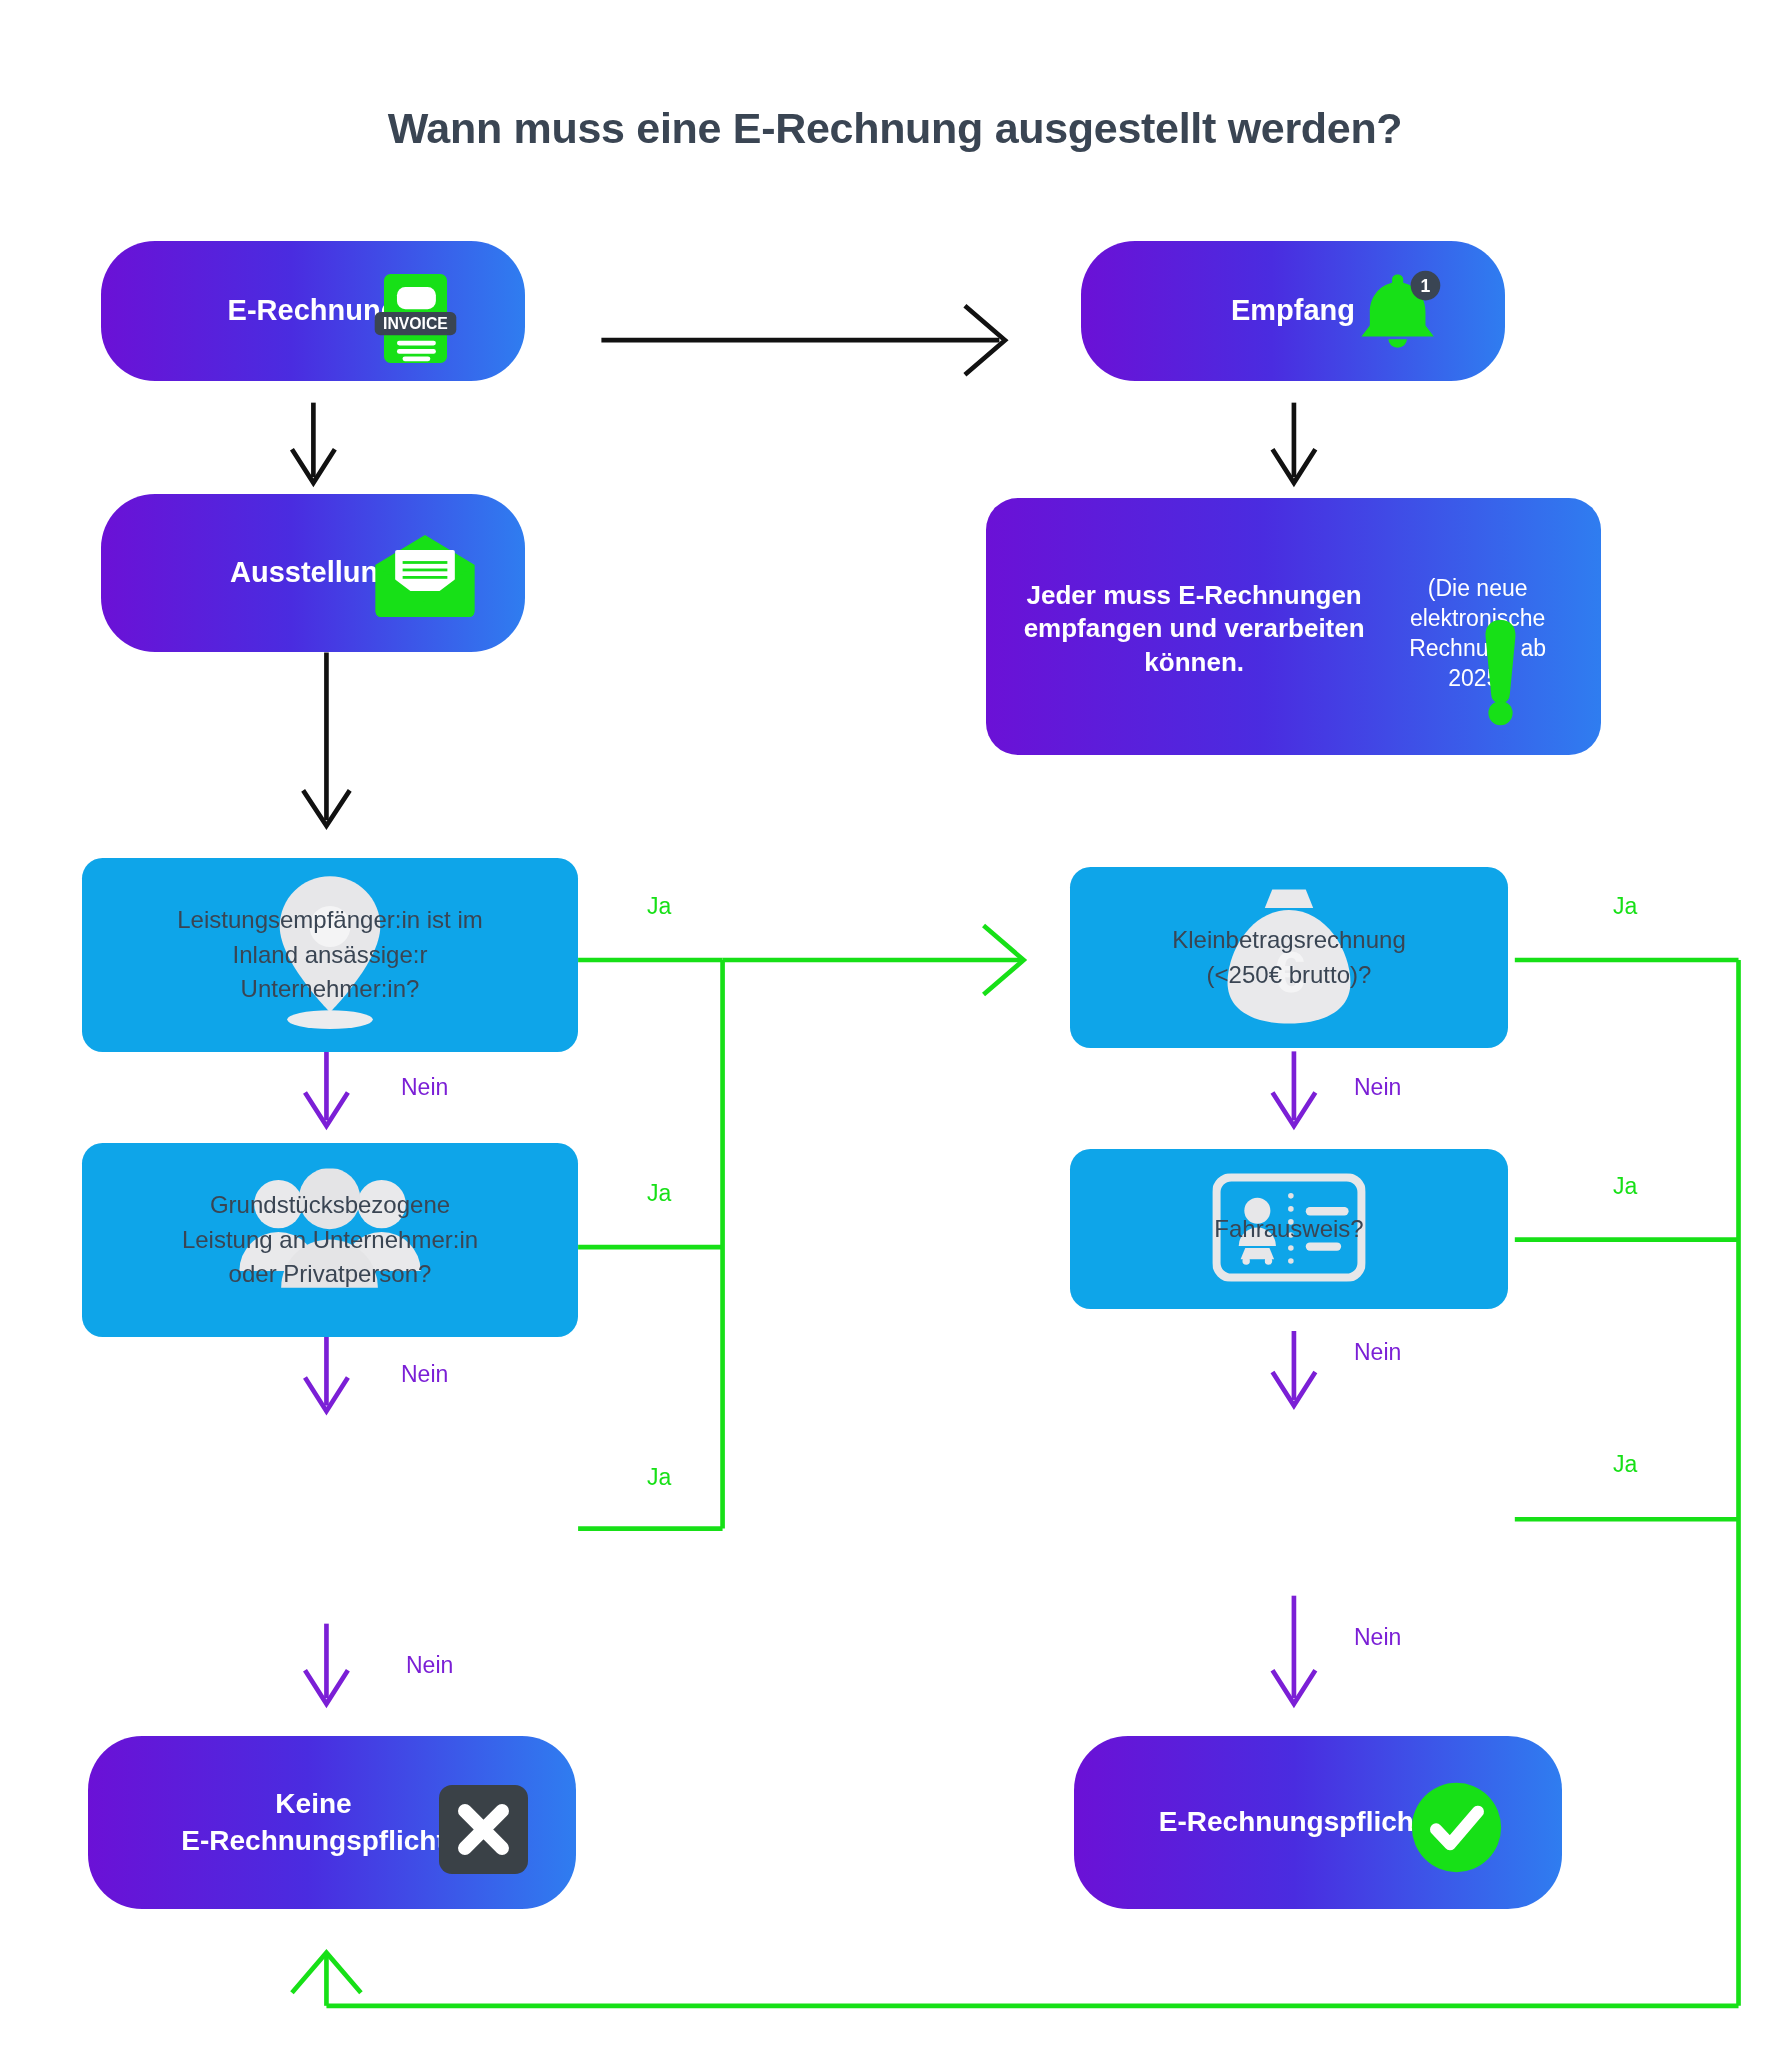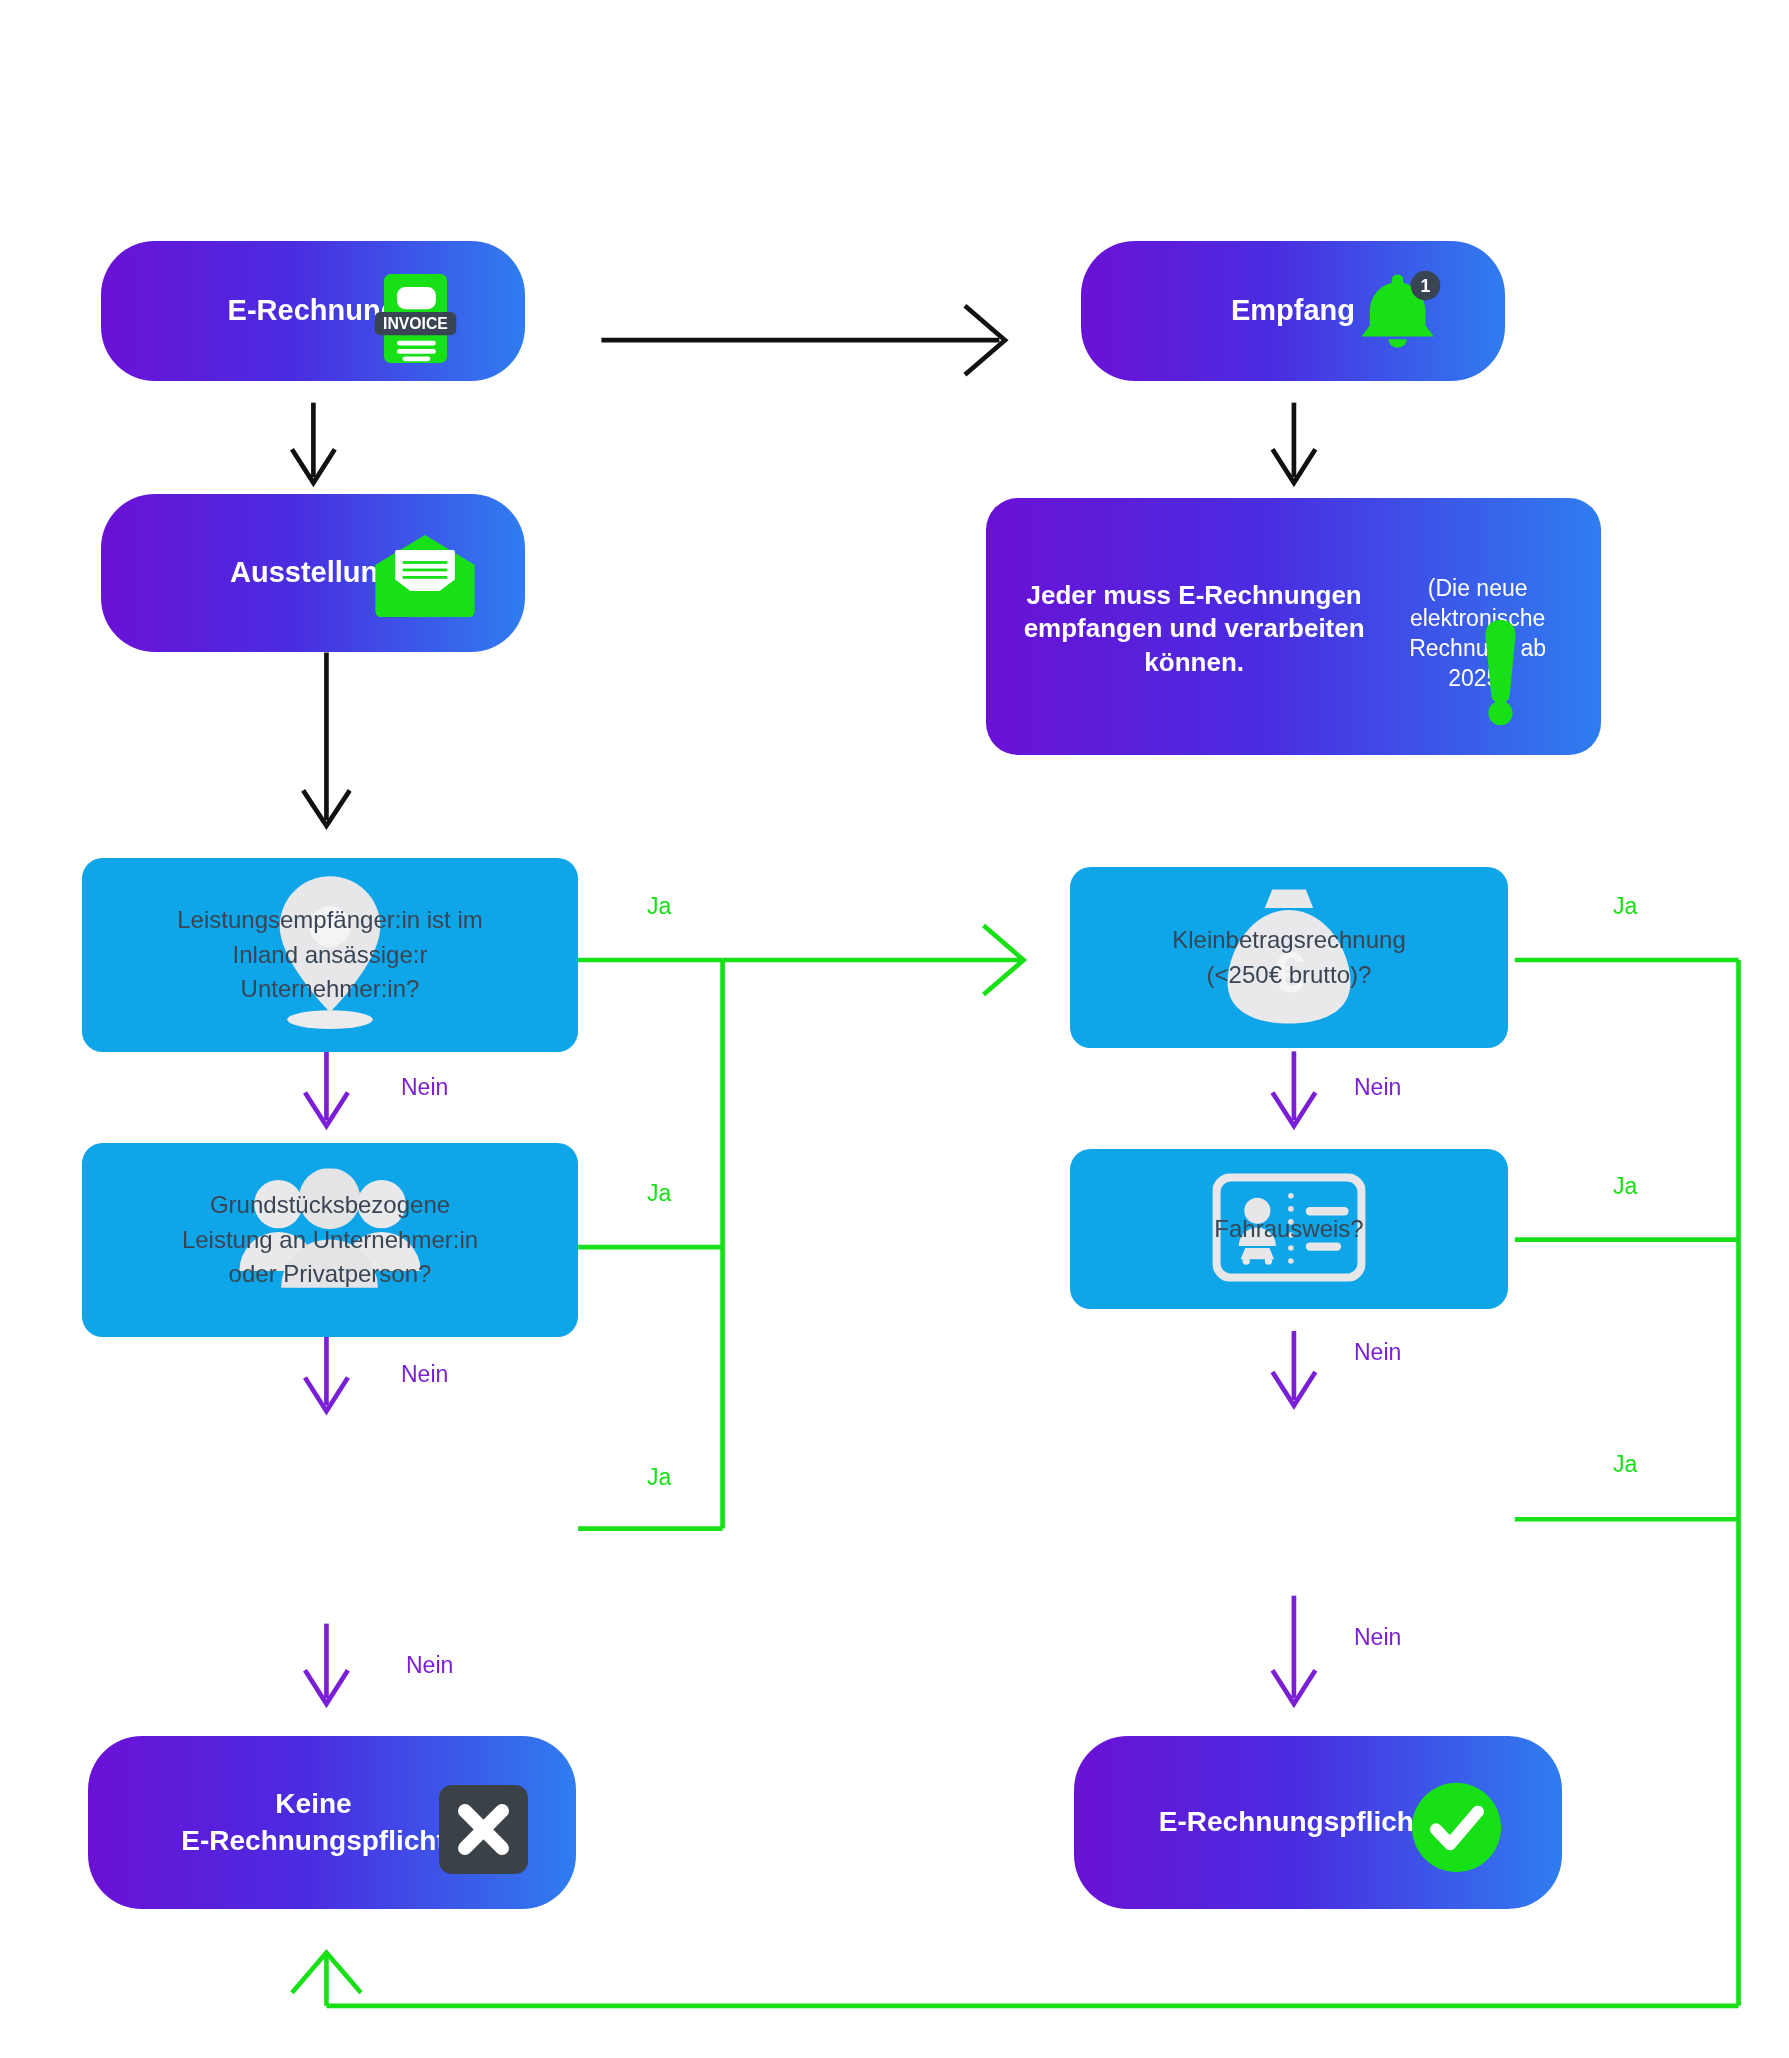--- a/index.html
+++ b/index.html
@@ -103,20 +103,21 @@
     display: flex;
     align-items: center;
     justify-content: center;
   }
 </style>
 </head>
 <body>
 
 <div id="stage">
 
+  <div id="page-title">Wann muss eine E-Rechnung ausgestellt werden?</div>
 
   <svg class="layer" viewBox="0 0 1920 2208">
 
     <g>
       <line x1="645" y1="365" x2="1072" y2="365" stroke="#111111" stroke-width="5"></line>
       <polyline points="1035,328 1078,365 1035,402" fill="none" stroke="#111111" stroke-width="5"></polyline>
     </g>
 
     <g>
       <line x1="336" y1="432" x2="336" y2="512" stroke="#111111" stroke-width="5"></line>

